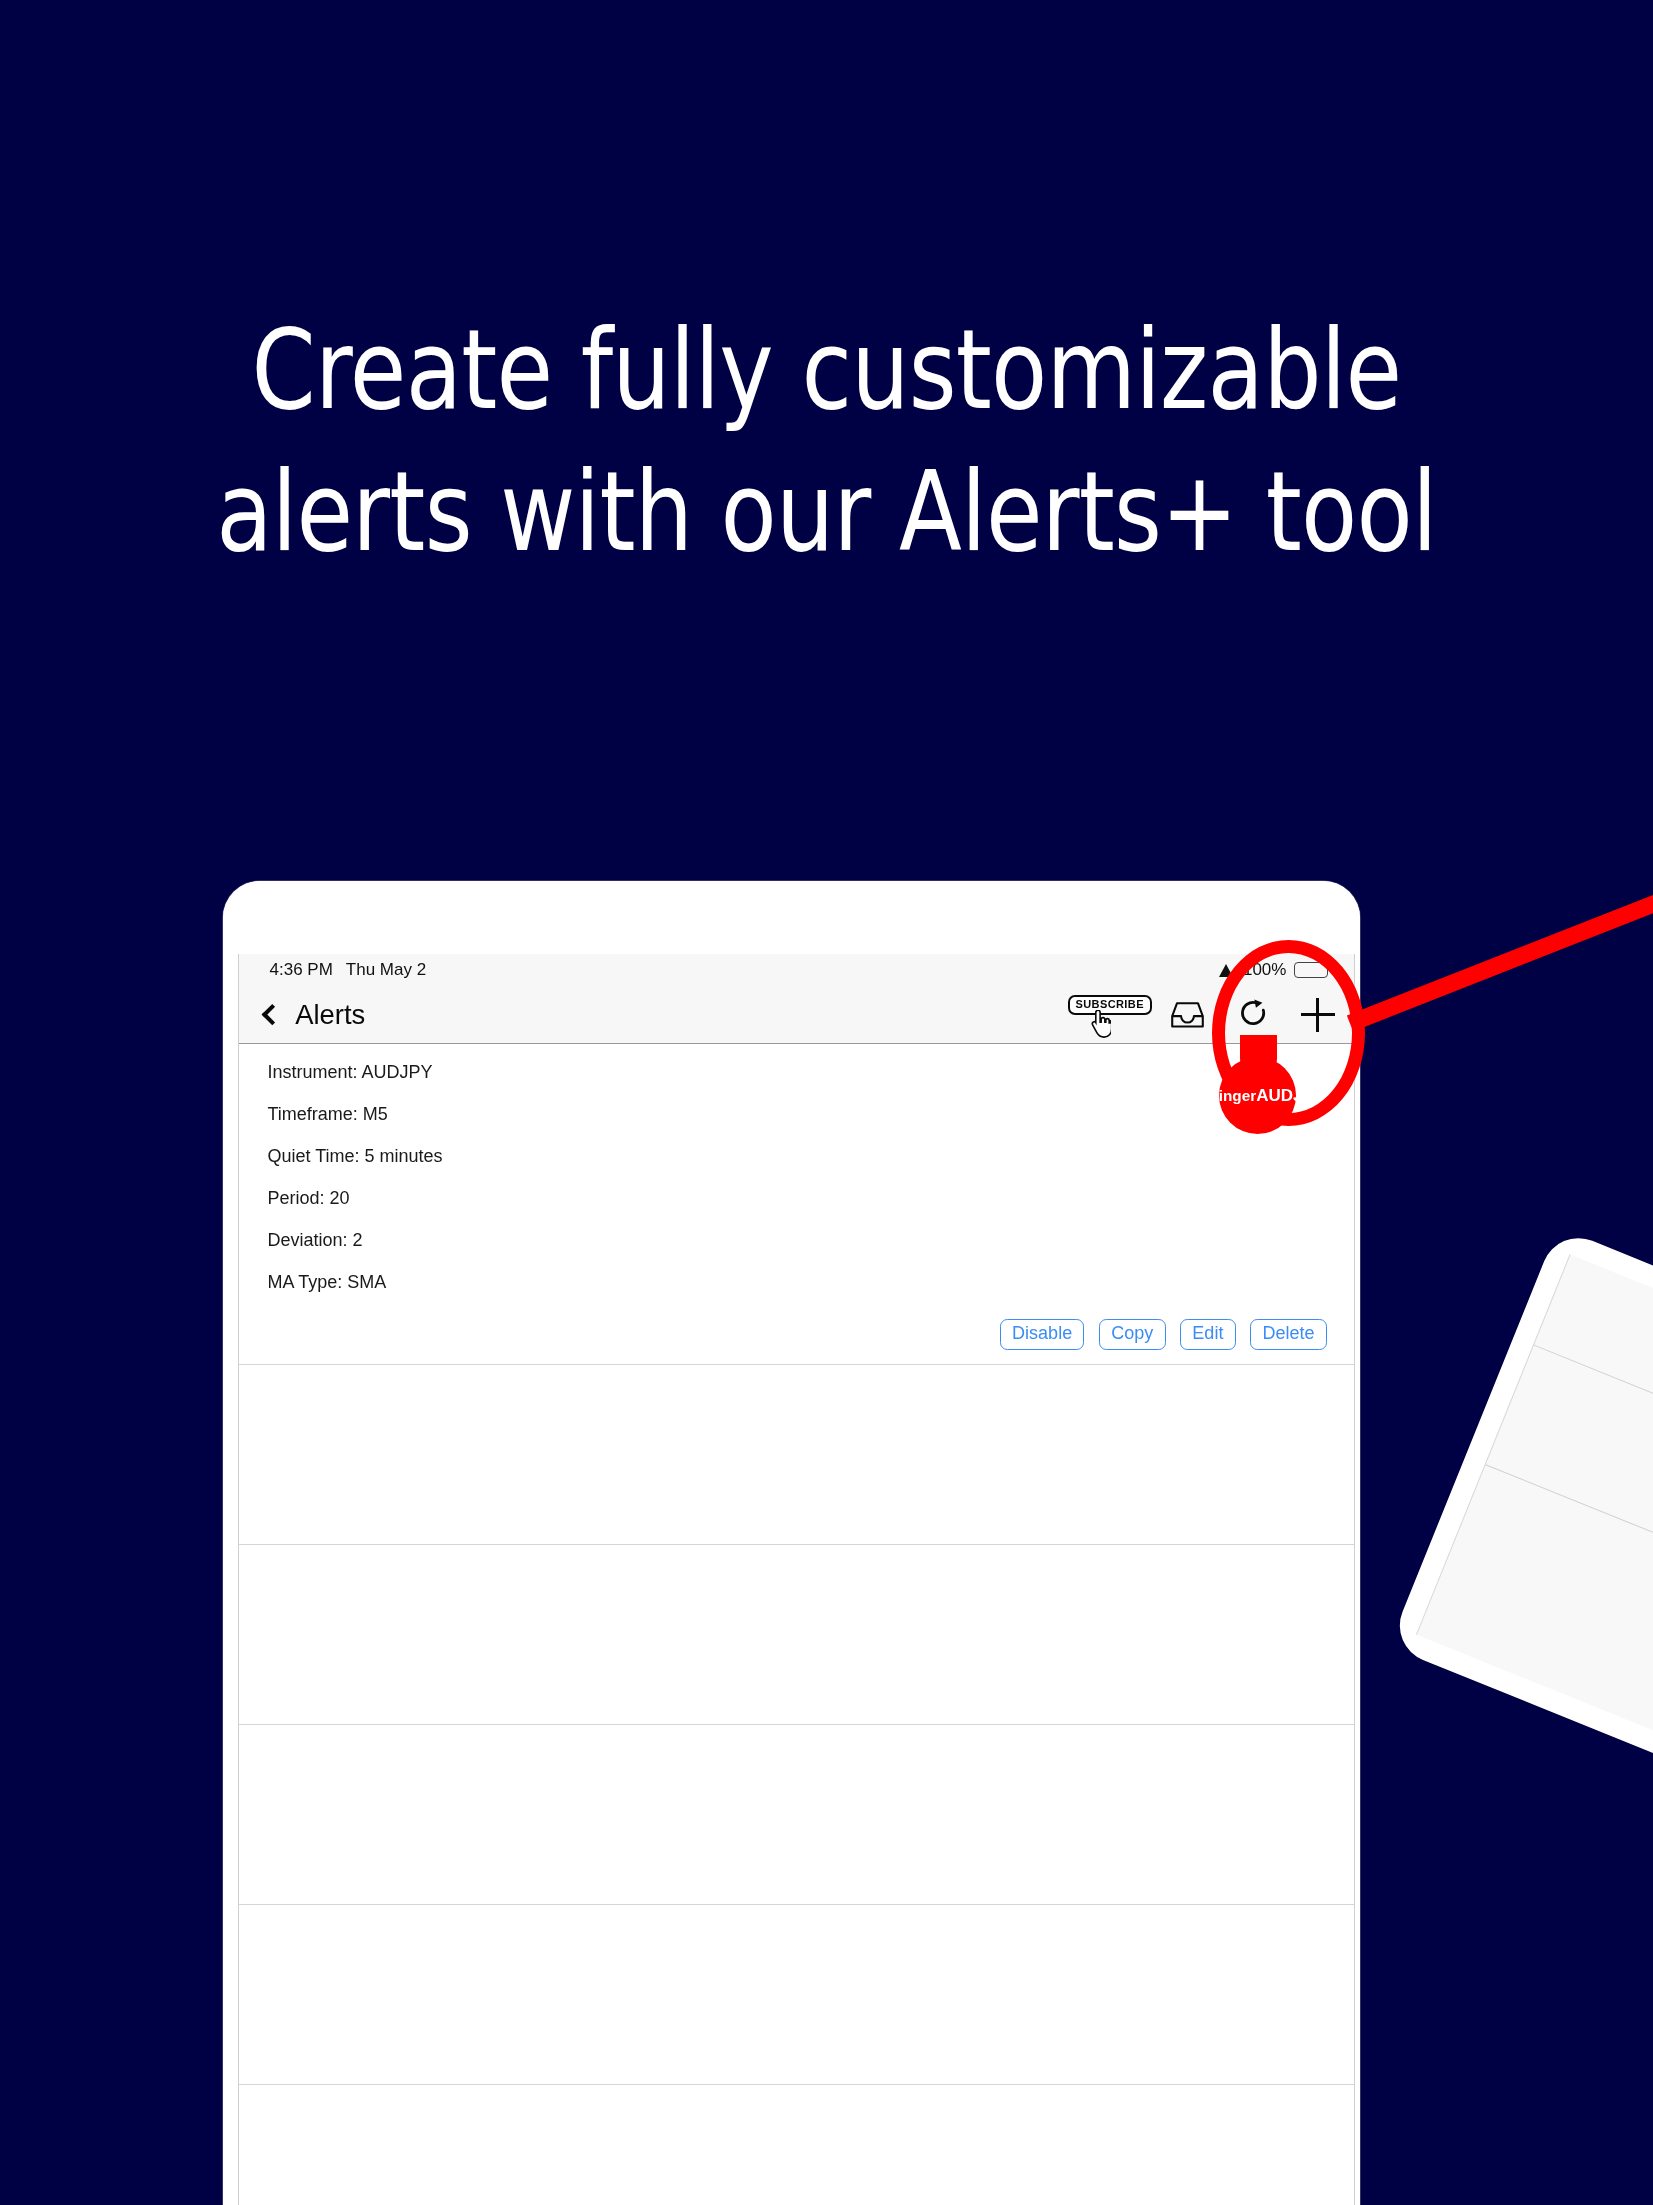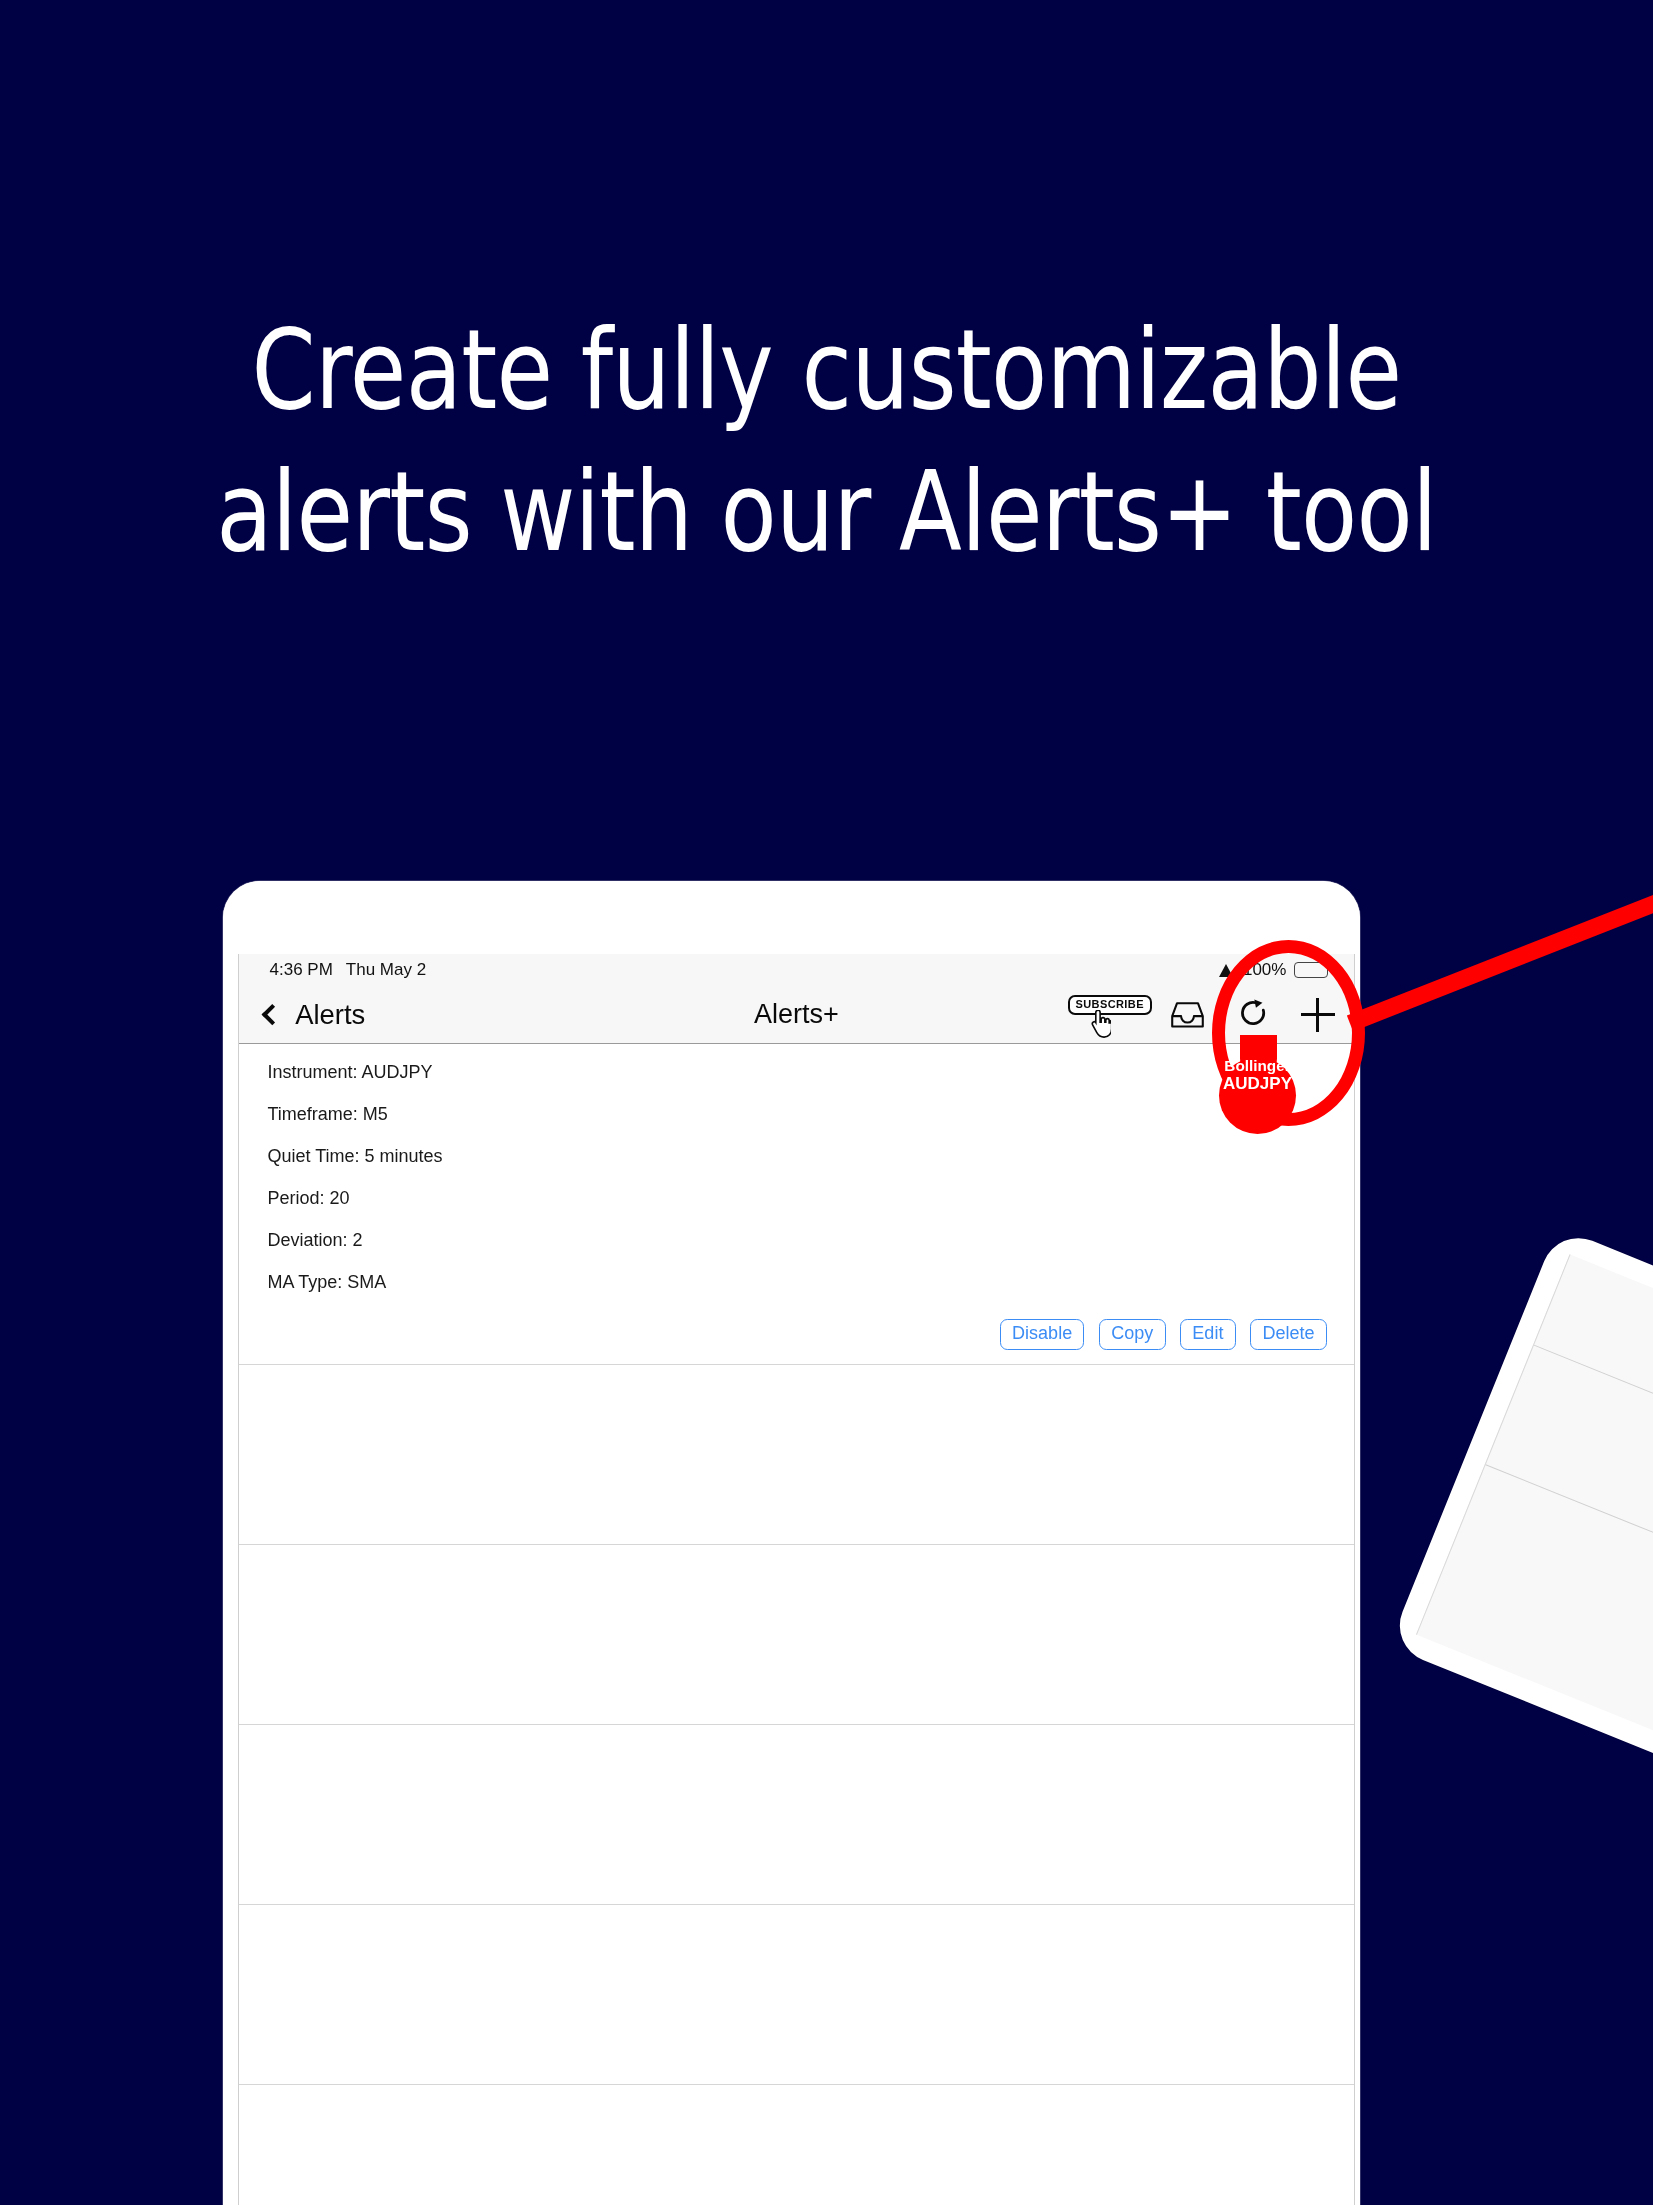--- a/index.html
+++ b/index.html
@@ -208,23 +208,23 @@
     z-index:39;
   }
   .bollinger-badge {
     position:absolute;
     left:1219px; top:1057px;
     width:77px; height:77px;
     background:#fe0000;
     border-radius:50%;
     z-index:41;
     display:flex;
-    flex-direction:column;
+    flex-direction:row;
     align-items:center;
-    justify-content:flex-start;
+    justify-content:center;
     color:#ffffff;
     font-weight:bold;
     line-height:1.12;
     text-align:center;
   }
   .bollinger-badge .b1 { font-size:15.3px; }
   .bollinger-badge .b2 { font-size:17px; }
   .badge-tail {
     position:absolute;
     left:1240px; top:1035px;
@@ -265,21 +265,20 @@
             <span class="batt-cap"></span>
           </span>
         </div>
       </div>
 
       <div class="navbar">
         <div class="nav-back">
           <span class="chev"></span>
           <span>Alerts</span>
         </div>
-        <div class="nav-title">Alerts+</div>
 
         <div class="nav-actions">
           <div class="subscribe-wrap">
             <span class="subscribe-pill">SUBSCRIBE</span>
             <svg class="hand-cursor" viewBox="0 0 30 36">
               <path d="M11 3c0-1.6 1.2-2.8 2.7-2.8S16.4 1.4 16.4 3v12h1.3v-3.2c0-1.4 1-2.4 2.3-2.4s2.3 1 2.3 2.4V15h1.2v-2c0-1.3.9-2.3 2.1-2.3s2.1 1 2.1 2.3v3.2h1.1v-1.1c0-1.2.8-2.1 2-2.1v10.3c0 6-3.9 10.5-9.5 10.5-4.4 0-7-2-9-5.6L7 18.4c-.7-1.3-.3-2.8 1-3.5 1.1-.6 2.4-.3 3 .7V3z" fill="#fff" stroke="#0a0a0a" stroke-width="2"></path>
             </svg>
           </div>
 
           <svg class="inbox-icon" viewBox="0 0 46 38">

